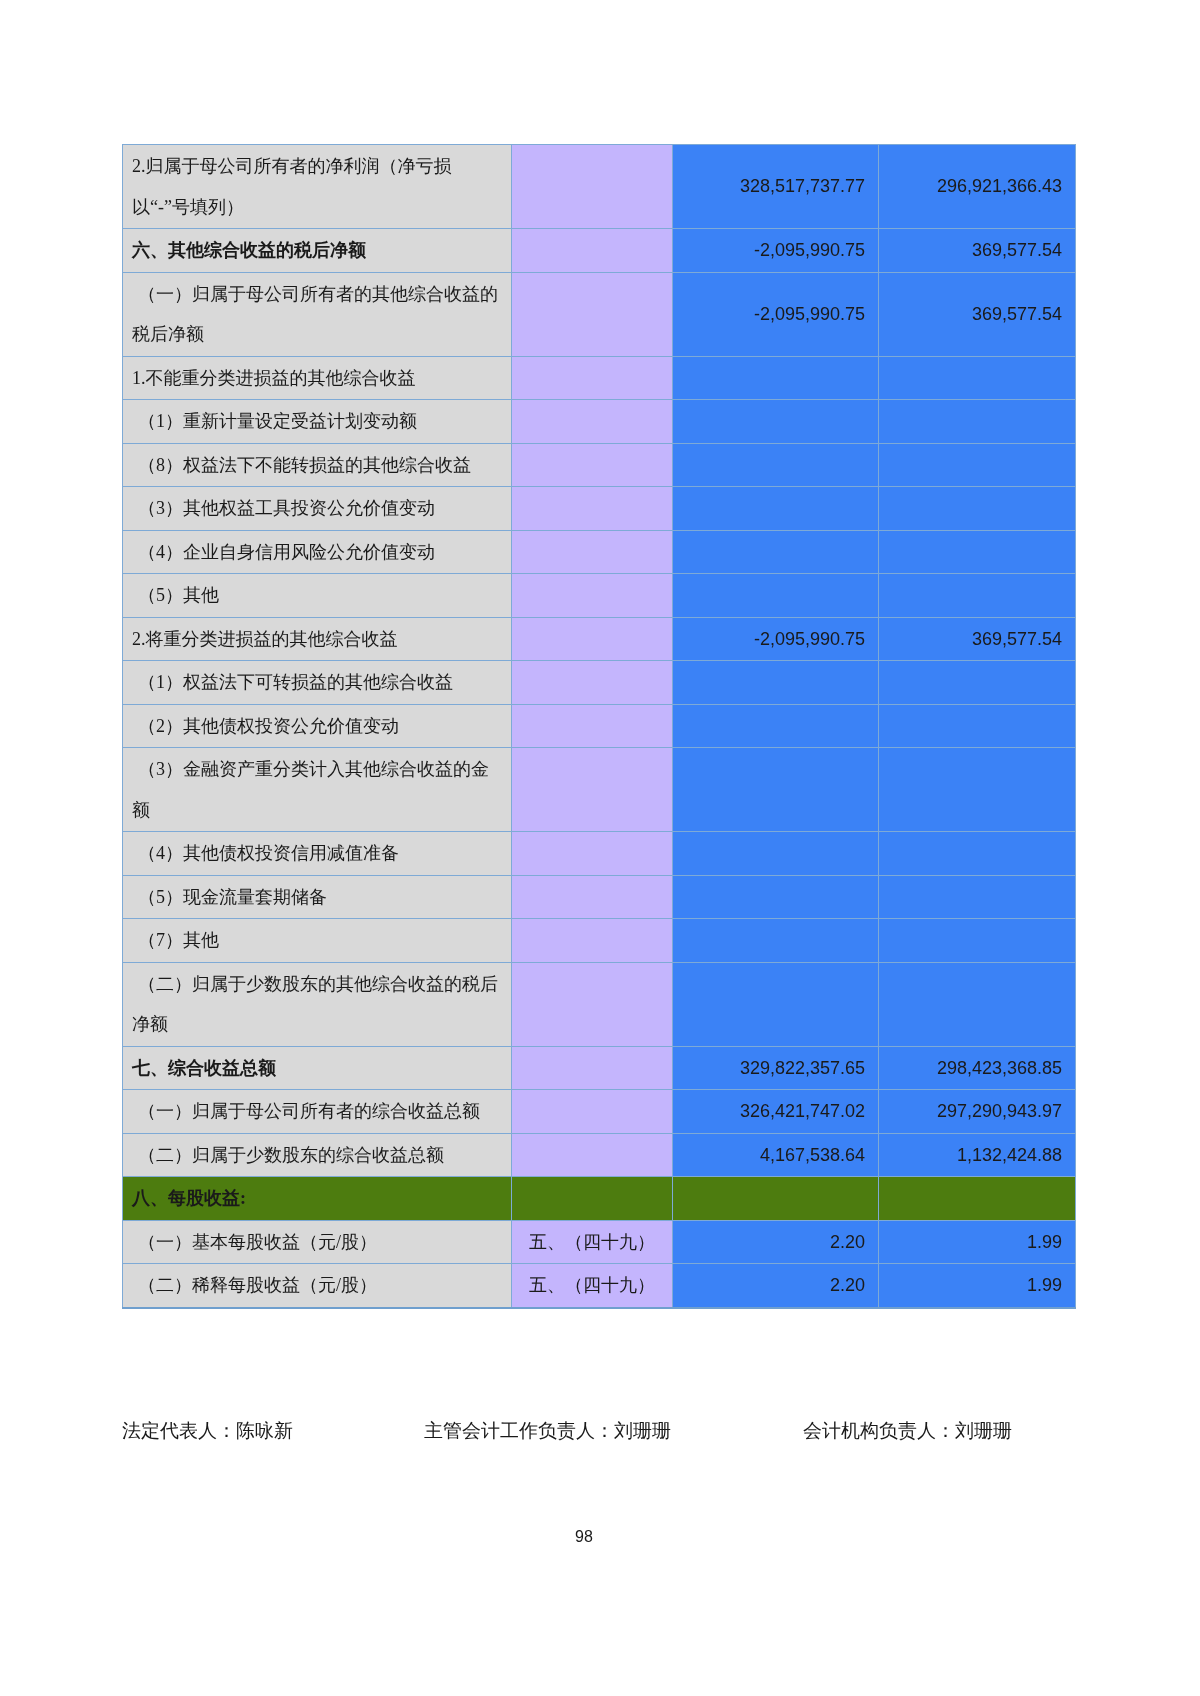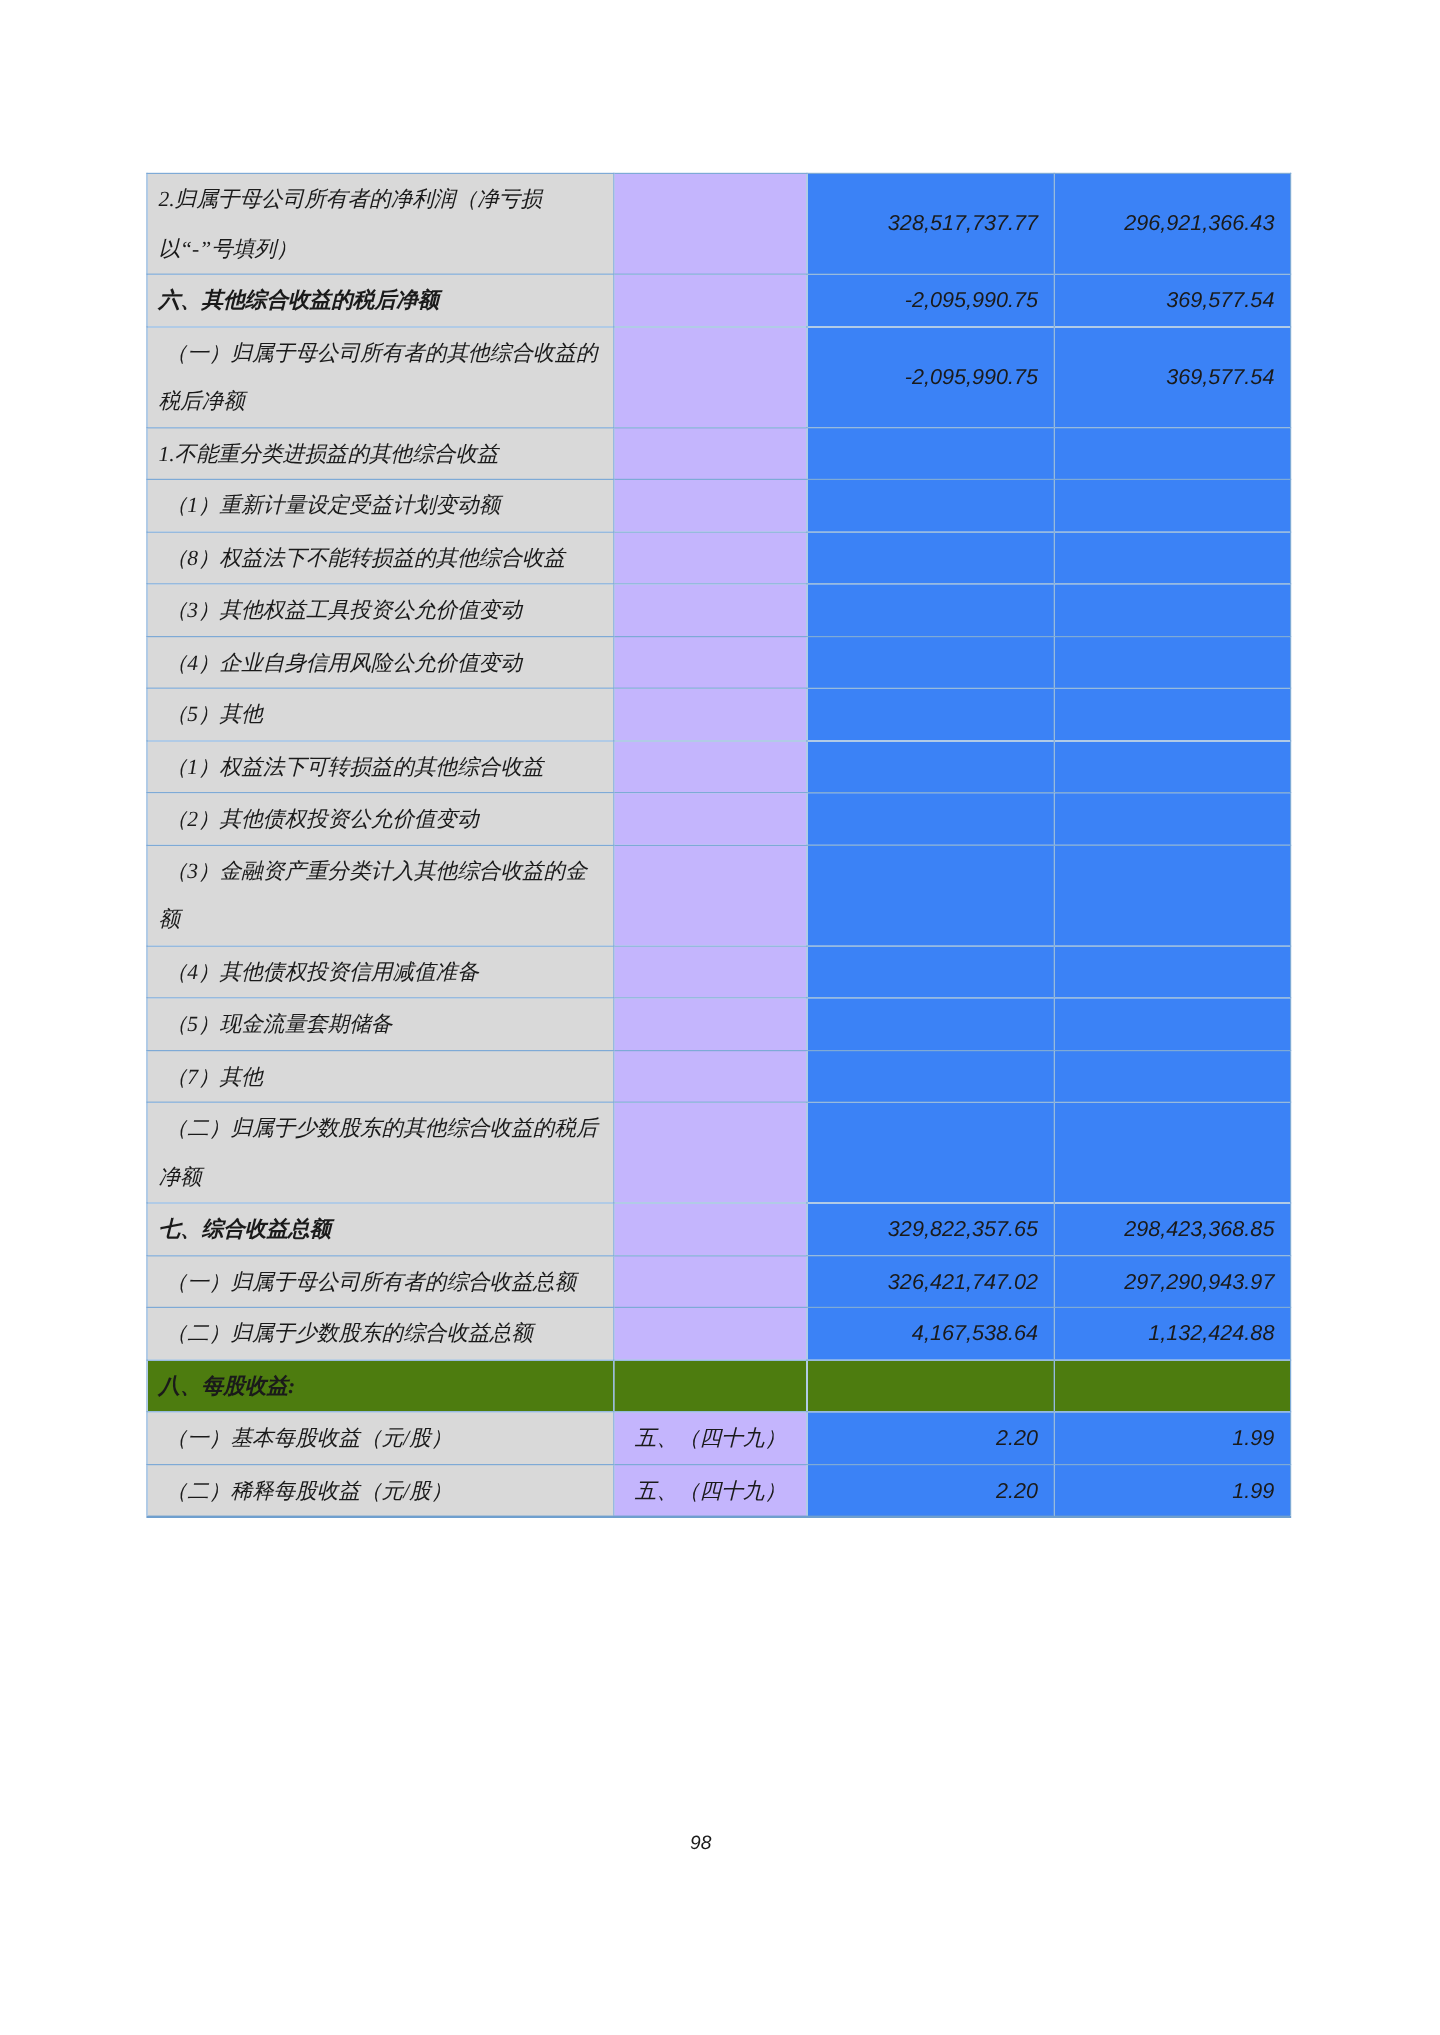--- a/index.html
+++ b/index.html
@@ -8,21 +8,20 @@
     background: #ffffff;
   }
   .page {
     position: relative;
     width: 1200px;
     height: 1696px;
     background: #ffffff;
     overflow: hidden;
     font-family: "Liberation Serif", serif;
     color: #1a1a1a;
-    font-style: italic;
   }
   table.fin-table {
     position: absolute;
     left: 122px;
     top: 144px;
     width: 953px;
     border-collapse: collapse;
     table-layout: fixed;
     border-bottom: 2px solid #6f9fce;
   }
@@ -146,20 +145,26 @@
           <td class="num-cell"></td>
           <td class="num-cell"></td>
         </tr>
         <tr>
           <td class="item-cell indent">（5）其他</td>
           <td class="note-cell"></td>
           <td class="num-cell"></td>
           <td class="num-cell"></td>
         </tr>
         <tr>
+          <td class="item-cell">2.将重分类进损益的其他综合收益</td>
+          <td class="note-cell"></td>
+          <td class="num-cell">-2,095,990.75</td>
+          <td class="num-cell">369,577.54</td>
+        </tr>
+        <tr>
           <td class="item-cell indent">（1）权益法下可转损益的其他综合收益</td>
           <td class="note-cell"></td>
           <td class="num-cell"></td>
           <td class="num-cell"></td>
         </tr>
         <tr>
           <td class="item-cell indent">（2）其他债权投资公允价值变动</td>
           <td class="note-cell"></td>
           <td class="num-cell"></td>
           <td class="num-cell"></td>
@@ -226,16 +231,21 @@
         </tr>
         <tr>
           <td class="item-cell indent">（二）稀释每股收益（元/股）</td>
           <td class="note-cell">五、（四十九）</td>
           <td class="num-cell">2.20</td>
           <td class="num-cell">1.99</td>
         </tr>
       </tbody>
   </table>
 
+  <div class="signatures">
+    <span class="sig sig-legal">法定代表人：陈咏新</span>
+    <span class="sig sig-chief">主管会计工作负责人：刘珊珊</span>
+    <span class="sig sig-acct">会计机构负责人：刘珊珊</span>
+  </div>
 
   <div class="page-number">98</div>
 
 </div>
 
 </body></html>

